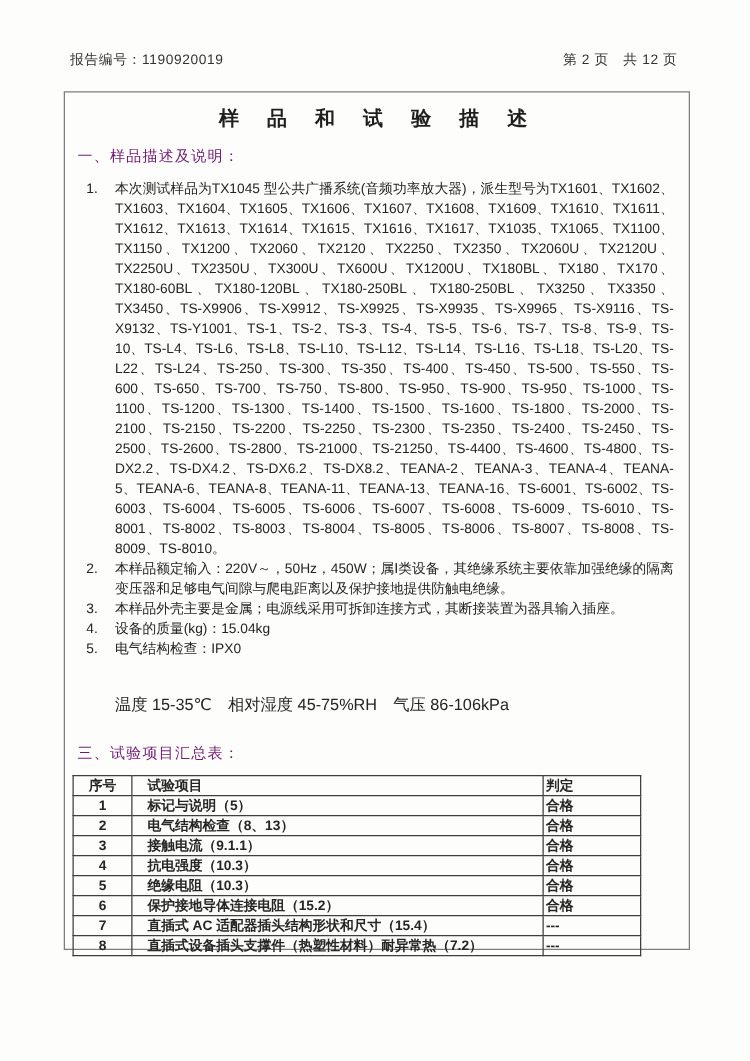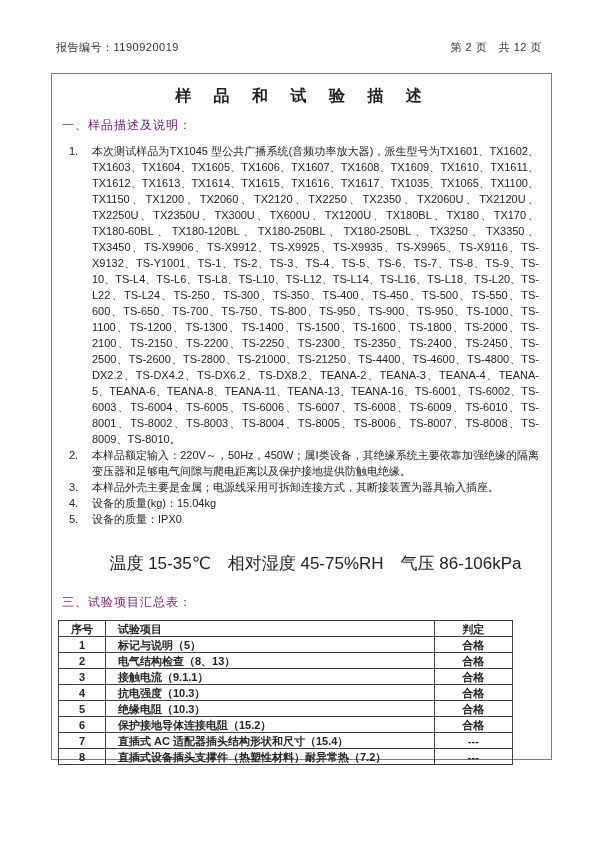--- a/index.html
+++ b/index.html
@@ -27,34 +27,34 @@
   }
   .sec-heading {
     font-size:12px; color:#701a75; margin-left:4px; line-height:15px;
     letter-spacing:1px;
   }
   .list { margin:10px 0 0 11px; }
   .li { display:flex; align-items:flex-start; font-size:11px; line-height:16px; }
   .li .num { width:23px; flex:0 0 23px; color:#222; }
   .li .txt { flex:1; color:#242424; text-align:justify; }
   .model-note { letter-spacing:1.5px; color:#3a3a3a; }
-  .env-line { margin:6px 0 0 34px; font-size:17px; line-height:16px; color:#242424;text-align:center; }
+  .env-line { margin:6px 0 0 34px; font-size:13px; line-height:16px; color:#242424; }
   .gap-lg { height:23px; }
   table.summary {
     border-collapse:collapse; margin-top:10px; width:455px;
     table-layout:fixed; font-size:11px;
   }
   table.summary th, table.summary td {
     border:1px solid #3f3f3f; height:16px; padding:0 2px;
     font-weight:bold; color:#262626; line-height:14px;
     overflow:hidden; white-space:nowrap;
   }
   .col-no { width:42px; text-align:center; }
   .col-item { width:294px; text-align:left; padding-left:12px !important; }
-  .col-verdict { width:70px; text-align:center; }
+  .col-verdict { width:70px; text-align:left; }
 </style>
 </head>
 <body>
 
 <div class="sheet">
 
   <div class="header-row">
     <span>报告编号：1190920019</span>
     <span>第 2 页　共 12 页</span>
   </div>
@@ -84,21 +84,21 @@
         <div class="txt">本样品外壳主要是金属；电源线采用可拆卸连接方式，其断接装置为器具输入插座。</div>
       </div>
 
       <div class="li">
         <span class="num">4.</span>
         <div class="txt">设备的质量(kg)：15.04kg</div>
       </div>
 
       <div class="li">
         <span class="num">5.</span>
-        <div class="txt">设备的质量：IPX0</div>
+        <div class="txt">电气结构检查：IPX0</div>
       </div>
 
     </div>
 
     <div class="gap-lg"></div>
     <div class="env-line">温度 15-35℃　相对湿度 45-75%RH　气压 86-106kPa</div>
 
     <div class="gap-lg"></div>
     <div class="sec-heading">三、试验项目汇总表：</div>
 

